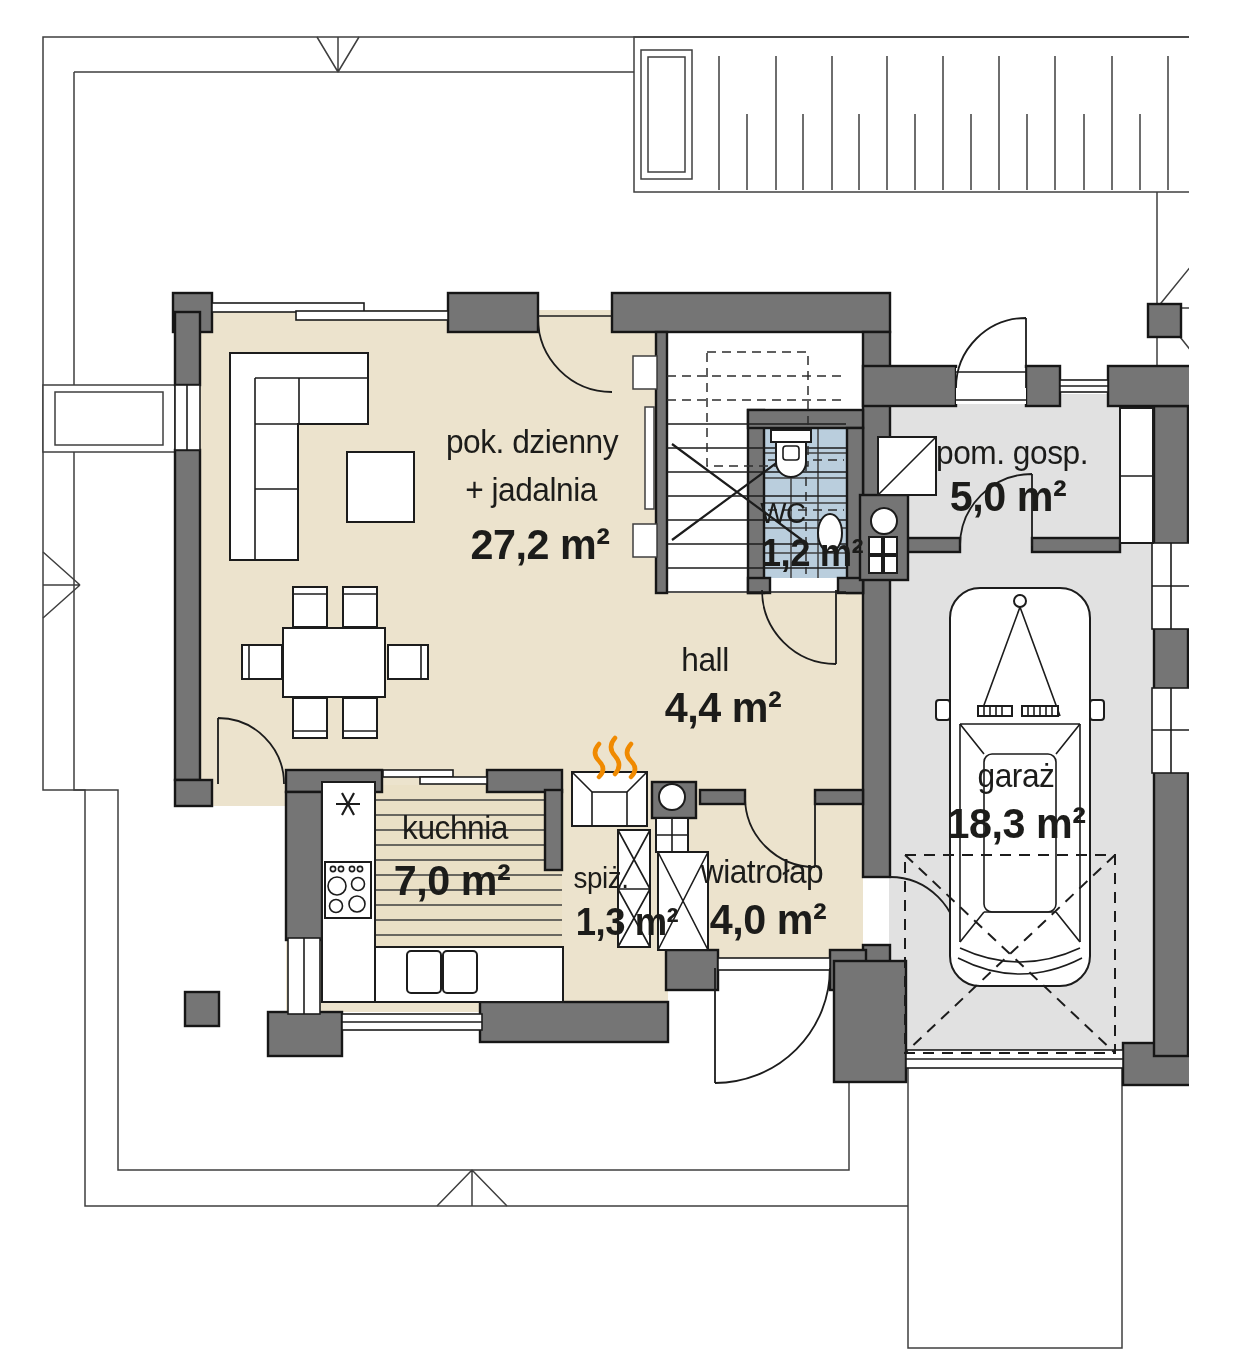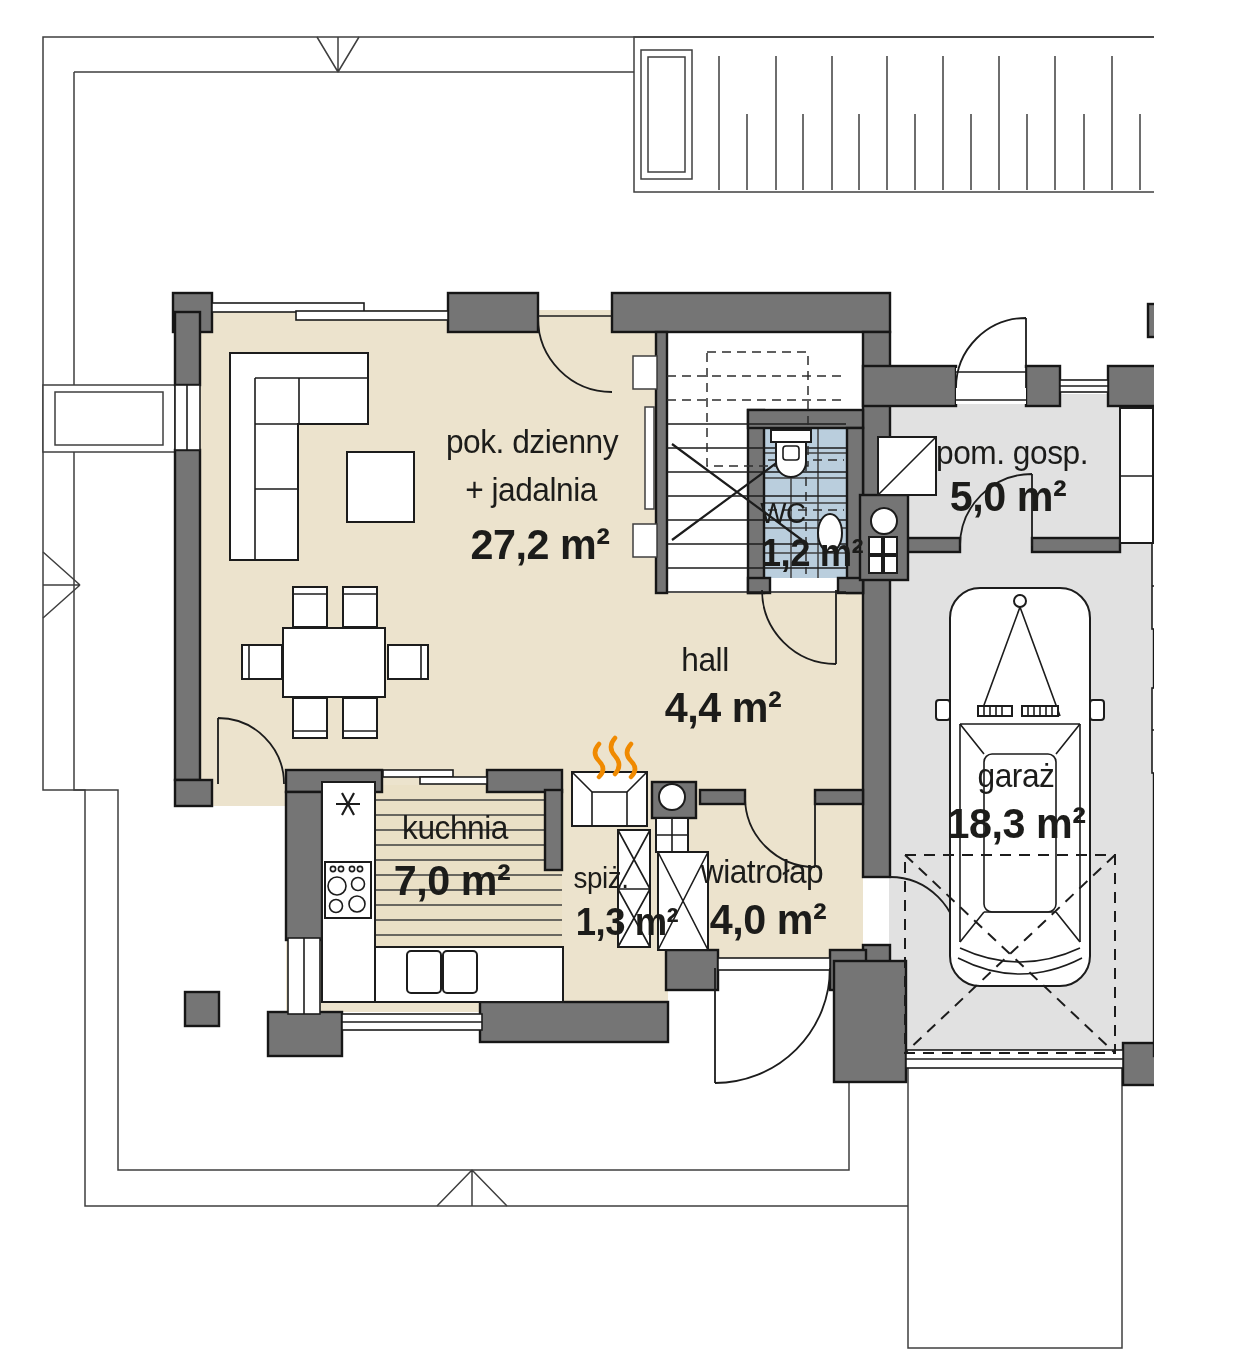--- a/index.html
+++ b/index.html
@@ -1,17 +1,17 @@
 <!DOCTYPE html>
 <html style="--wall: #757575; --beige: #ece3cd; --gray: #e1e1e1; --tile: #bacedd; --flame: #f08a00;"><head>
 <meta charset="utf-8">
 <style>
   html,body{margin:0;padding:0;background:#fff;}
   .plan{position:relative;width:1154px;height:1357px;background:#fff;overflow:hidden;
-        font-family:"Liberation Sans",sans-serif;}
+        font-family:"Liberation Sans",sans-serif;padding-left:35px;}
   .plan svg{position:absolute;left:0;top:0;}
   
   .wall{fill:var(--wall);stroke:#161616;stroke-width:2.4;}
   .thin{fill:none;stroke:#3f3f3f;stroke-width:1.5;}
   .thinw{fill:#fff;stroke:#3f3f3f;stroke-width:1.5;}
   .furn{fill:#fff;stroke:#1c1c1c;stroke-width:2;}
   .fline{fill:none;stroke:#1c1c1c;stroke-width:1.6;}
   .fline2{fill:none;stroke:#1c1c1c;stroke-width:2.2;}
   .arc{fill:none;stroke:#1c1c1c;stroke-width:1.8;}
   .dash{fill:none;stroke:#1c1c1c;stroke-width:2;stroke-dasharray:11 8;}

